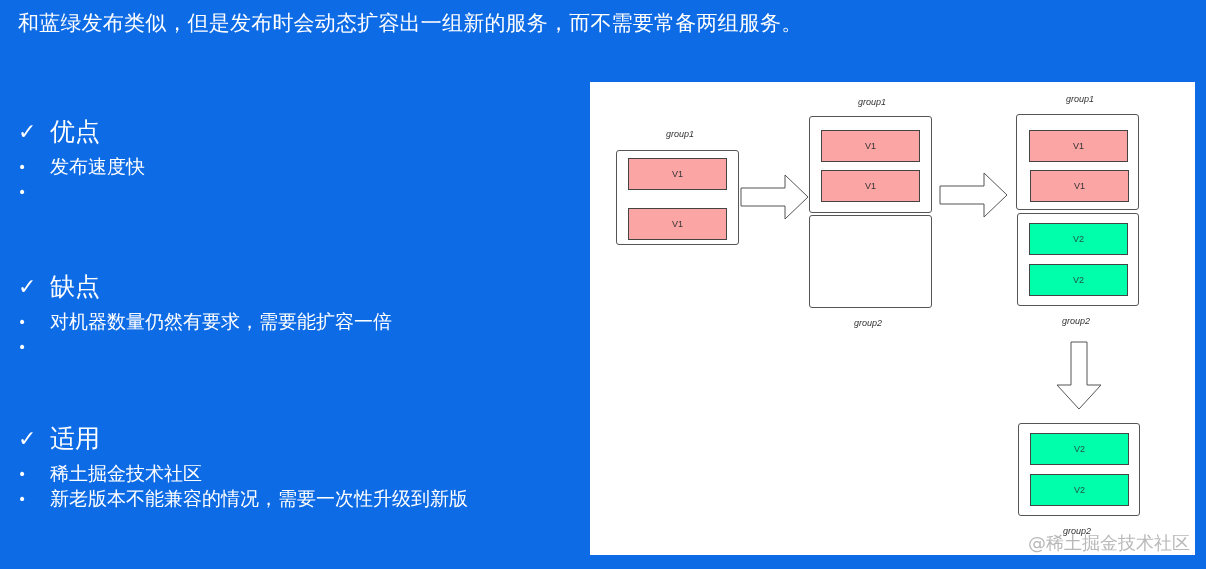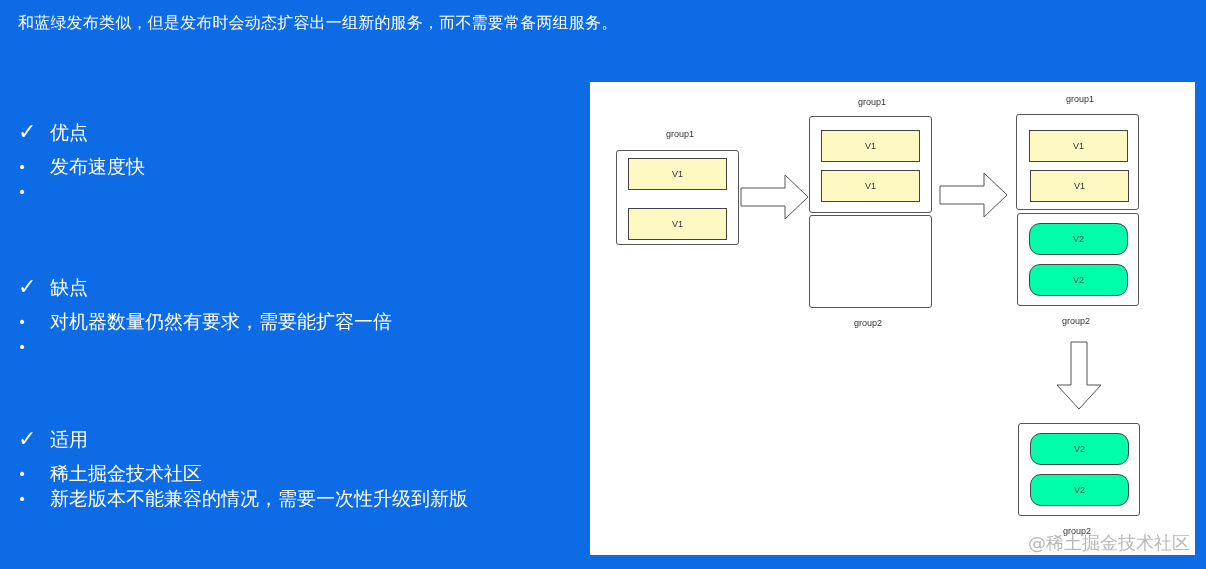--- a/index.html
+++ b/index.html
@@ -4,43 +4,43 @@
   <style>
     html, body { margin: 0; padding: 0; }
     body {
       width: 1206px; height: 569px; position: relative; overflow: hidden;
       background: #0d6be6;
       font-family: "DejaVu Sans", "Liberation Sans", sans-serif;
       color: #ffffff;
     }
     .headline {
       position: absolute; left: 18px; top: 8px;
-      font-size: 16px; line-height: 30px; letter-spacing: 0.2px;
+      font-size: 21px; line-height: 30px; letter-spacing: 0.2px;
       white-space: nowrap;
     }
     .section { position: absolute; left: 18px; }
     .section-head { display: flex; align-items: center; height: 36px; }
     .check { width: 22px; font-size: 22px; margin-right: 10px; line-height: 1; }
-    .section-title { font-size: 19px; line-height: 36px; }
+    .section-title { font-size: 25px; line-height: 36px; }
     .bullets { list-style: none; margin: 4px 0 0 0; padding: 0; }
     .bullets li { display: flex; align-items: center; font-size: 19px; line-height: 25px; height: 25px; }
     .dot { width: 32px; font-size: 14px; line-height: 1; }
 
     .diagram {
       position: absolute; left: 590px; top: 82px; width: 605px; height: 473px;
       background: #ffffff; color: #333; overflow: hidden;
     }
-    .glabel { position: absolute; font-family: "Liberation Sans", sans-serif; font-size: 9px; color: #333; }
+    .glabel { position: absolute; font-family: "Liberation Sans", sans-serif; font-size: 9px; color: #333; font-style: italic; }
     .gbox { position: absolute; border: 1px solid #555; border-radius: 3px; background: #fff; }
     .svc {
       position: absolute; border: 1px solid #444; display: flex; align-items: center; justify-content: center;
       font-family: "Liberation Sans", sans-serif; font-size: 9px; color: #333;
     }
-    .v1 { background: #fef9c3; }
-    .v2 { background: #00ffaa; color: #225544; border-radius: 11px; }
+    .v1 { background: #fca5a5; }
+    .v2 { background: #00ffaa; color: #225544; }
     .arrow { position: absolute; }
     .watermark {
       position: absolute; right: 16px; bottom: 14px;
       font-size: 18px; color: rgba(180,180,180,0.95); white-space: nowrap;
     }
   </style>
 </head>
 <body>
 
 <div class="headline">和蓝绿发布类似，但是发布时会动态扩容出一组新的服务，而不需要常备两组服务。</div>

